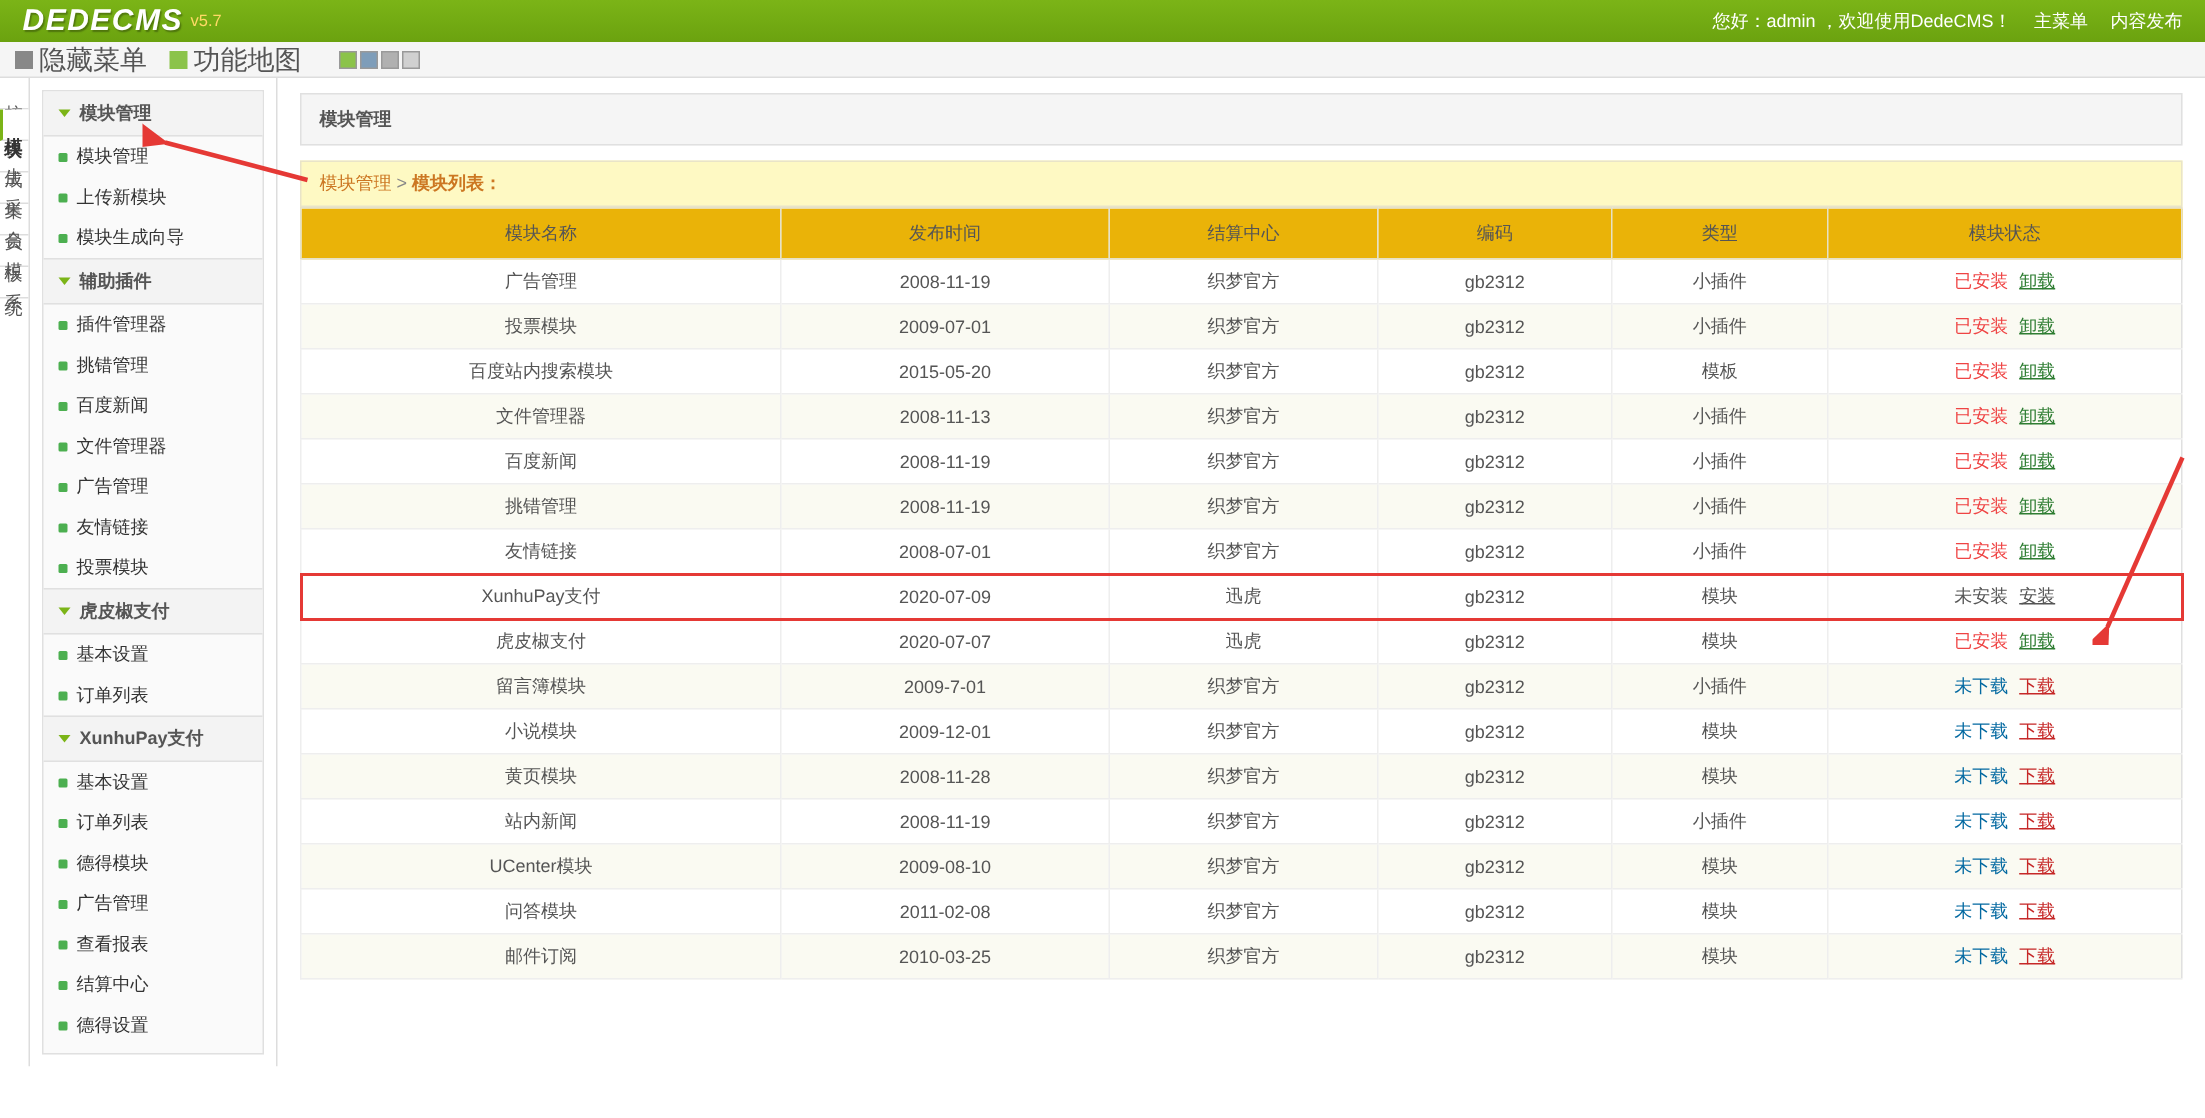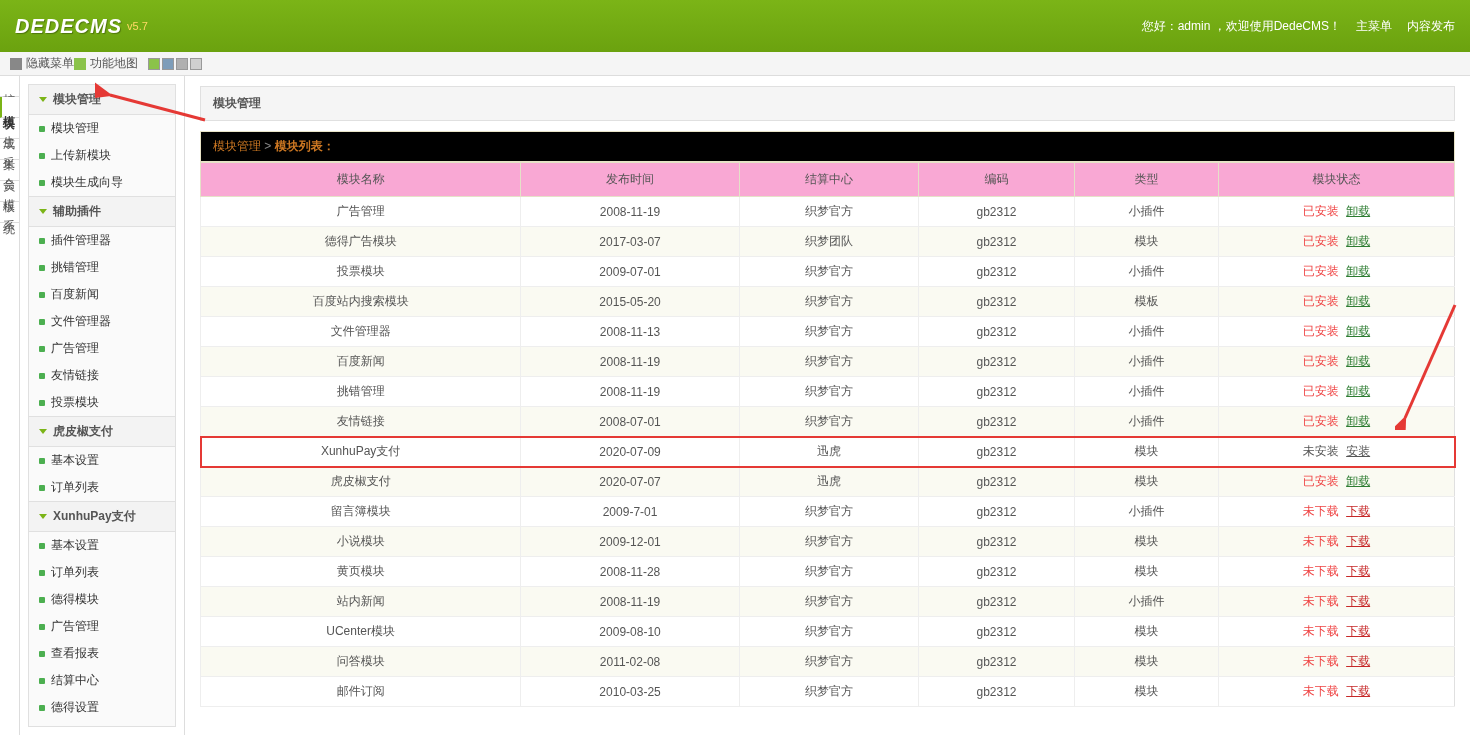--- a/index.html
+++ b/index.html
@@ -1,25 +1,25 @@
 <!DOCTYPE html>
 <html><head>
   <meta charset="utf-8">
   <style>
     * { margin: 0; padding: 0; box-sizing: border-box; }
     body { font-family: "Microsoft YaHei", Arial, sans-serif; font-size: 12px; color: #333; background: #fff; }
     
-    .header { background: linear-gradient(to bottom, #7bb417, #6ba20f); height: 52px; display: flex; align-items: center; justify-content: space-between; padding: 0 15px; color: #fff; }
+    .header { background: linear-gradient(to bottom, #7bb417, #6ba20f); height: 28px; display: flex; align-items: center; justify-content: space-between; padding: 0 15px; color: #fff; }
     .logo { display: flex; align-items: center; gap: 5px; }
     .logo-text { font-weight: bold; font-style: italic; font-size: 20px; letter-spacing: 1px; text-shadow: 1px 1px 1px rgba(0,0,0,0.3); }
     .logo-ver { font-size: 11px; color: #ffd966; }
     .header-right { display: flex; align-items: center; gap: 15px; font-size: 12px; }
     .header-link { color: #fff; text-decoration: none; cursor: pointer; }
     
-    .toolbar { background: #f5f5f5; border-bottom: 1px solid #ddd; height: 24px; display: flex; align-items: center; padding: 0 10px; font-size: 12px; }
+    .toolbar { background: #f5f5f5; border-bottom: 1px solid #ddd; height: 24px; display: flex; align-items: center; padding: 0 10px; gap: 15px; font-size: 18px; }
     .toolbar-item { display: flex; align-items: center; gap: 4px; cursor: pointer; color: #555; }
     .toolbar-icon { width: 12px; height: 12px; display: inline-block; }
     .toolbar-icon.hide { background: #888; }
     .toolbar-icon.map { background: #8bc34a; }
     .color-swatches { display: flex; gap: 2px; margin-left: 10px; }
     .swatch { width: 12px; height: 12px; border: 1px solid #999; cursor: pointer; }
     
     .container { display: flex; }
     
     .vert-tabs { width: 20px; background: #fff; border-right: 1px solid #ddd; display: flex; flex-direction: column; }
@@ -29,34 +29,34 @@
     .sidebar { width: 165px; border-right: 1px solid #ddd; padding: 8px; background: #fff; }
     .side-panel { border: 1px solid #e0e0e0; background: #fafafa; padding-bottom: 5px; }
     .side-group-header { background: #f3f3f3; padding: 6px 10px; font-weight: bold; color: #555; border-bottom: 1px solid #e0e0e0; cursor: pointer; display: flex; align-items: center; gap: 6px; border-top: 1px solid #e0e0e0; }
     .side-group-header:first-child { border-top: none; }
     .arrow-down { width: 0; height: 0; border-left: 4px solid transparent; border-right: 4px solid transparent; border-top: 5px solid #7bb417; }
     .side-item { padding: 5px 12px 5px 22px; cursor: pointer; color: #333; position: relative; }
     .side-item::before { content: ""; position: absolute; left: 10px; top: 50%; margin-top: -3px; width: 6px; height: 6px; background: #4caf50; border-radius: 1px; }
     
     .main { flex: 1; padding: 10px 15px; }
     .page-title { background: #f5f5f5; padding: 8px 12px; font-weight: bold; color: #555; border: 1px solid #e0e0e0; margin-bottom: 10px; }
-    .breadcrumb { background: #000000; padding: 6px 12px; border: 1px solid #e9e4c8; margin-bottom: 0; color: #888; }
+    .breadcrumb { background: #fef9c3; padding: 6px 12px; border: 1px solid #e9e4c8; margin-bottom: 0; color: #888; }
     .breadcrumb .bc1 { color: #c72; }
     .breadcrumb .bc2 { color: #c72; font-weight: bold; }
     
     table { width: 100%; border-collapse: collapse; border: 1px solid #e0e0e0; }
-    th { background: #f9a8d4; padding: 8px 4px; border: 1px solid #e5e1c8; text-align: center; font-weight: normal; color: #555; }
+    th { background: #eab308; padding: 8px 4px; border: 1px solid #e5e1c8; text-align: center; font-weight: normal; color: #555; }
     td { padding: 6px; border-bottom: 1px solid #eee; border-left: 1px solid #eee; text-align: center; color: #555; background: #fff; }
     tr:nth-child(even) td { background: #fafaf2; }
     tr.highlight td { background: #fff; }
     tr.highlight { outline: 2px solid #e53935; outline-offset: -1px; }
     
     .status-installed { color: #ef4444; }
     .status-not-installed { color: #555; }
-    .status-not-downloaded { color: #ef4444; }
+    .status-not-downloaded { color: #0369a1; }
     .action-link { text-decoration: underline; cursor: pointer; margin-left: 4px; }
     .action-uninstall { color: #2e7d32; }
     .action-install { color: #555; }
     .action-download { color: #c62828; }
     
     .annotation-arrow { position: absolute; pointer-events: none; }
   </style>
 </head>
 <body>
 
@@ -159,28 +159,20 @@
       <tbody id="tbody">
           <tr>
             <td>广告管理</td>
             <td>2008-11-19</td>
             <td>织梦官方</td>
             <td>gb2312</td>
             <td>小插件</td>
             <td><span class="status-installed">已安装</span> <span class="action-link action-uninstall">卸载</span></td>
           </tr>
           <tr>
-            <td>德得广告模块</td>
-            <td>2017-03-07</td>
-            <td>织梦团队</td>
-            <td>gb2312</td>
-            <td>模块</td>
-            <td><span class="status-installed">已安装</span> <span class="action-link action-uninstall">卸载</span></td>
-          </tr>
-          <tr>
             <td>投票模块</td>
             <td>2009-07-01</td>
             <td>织梦官方</td>
             <td>gb2312</td>
             <td>小插件</td>
             <td><span class="status-installed">已安装</span> <span class="action-link action-uninstall">卸载</span></td>
           </tr>
           <tr>
             <td>百度站内搜索模块</td>
             <td>2015-05-20</td>

